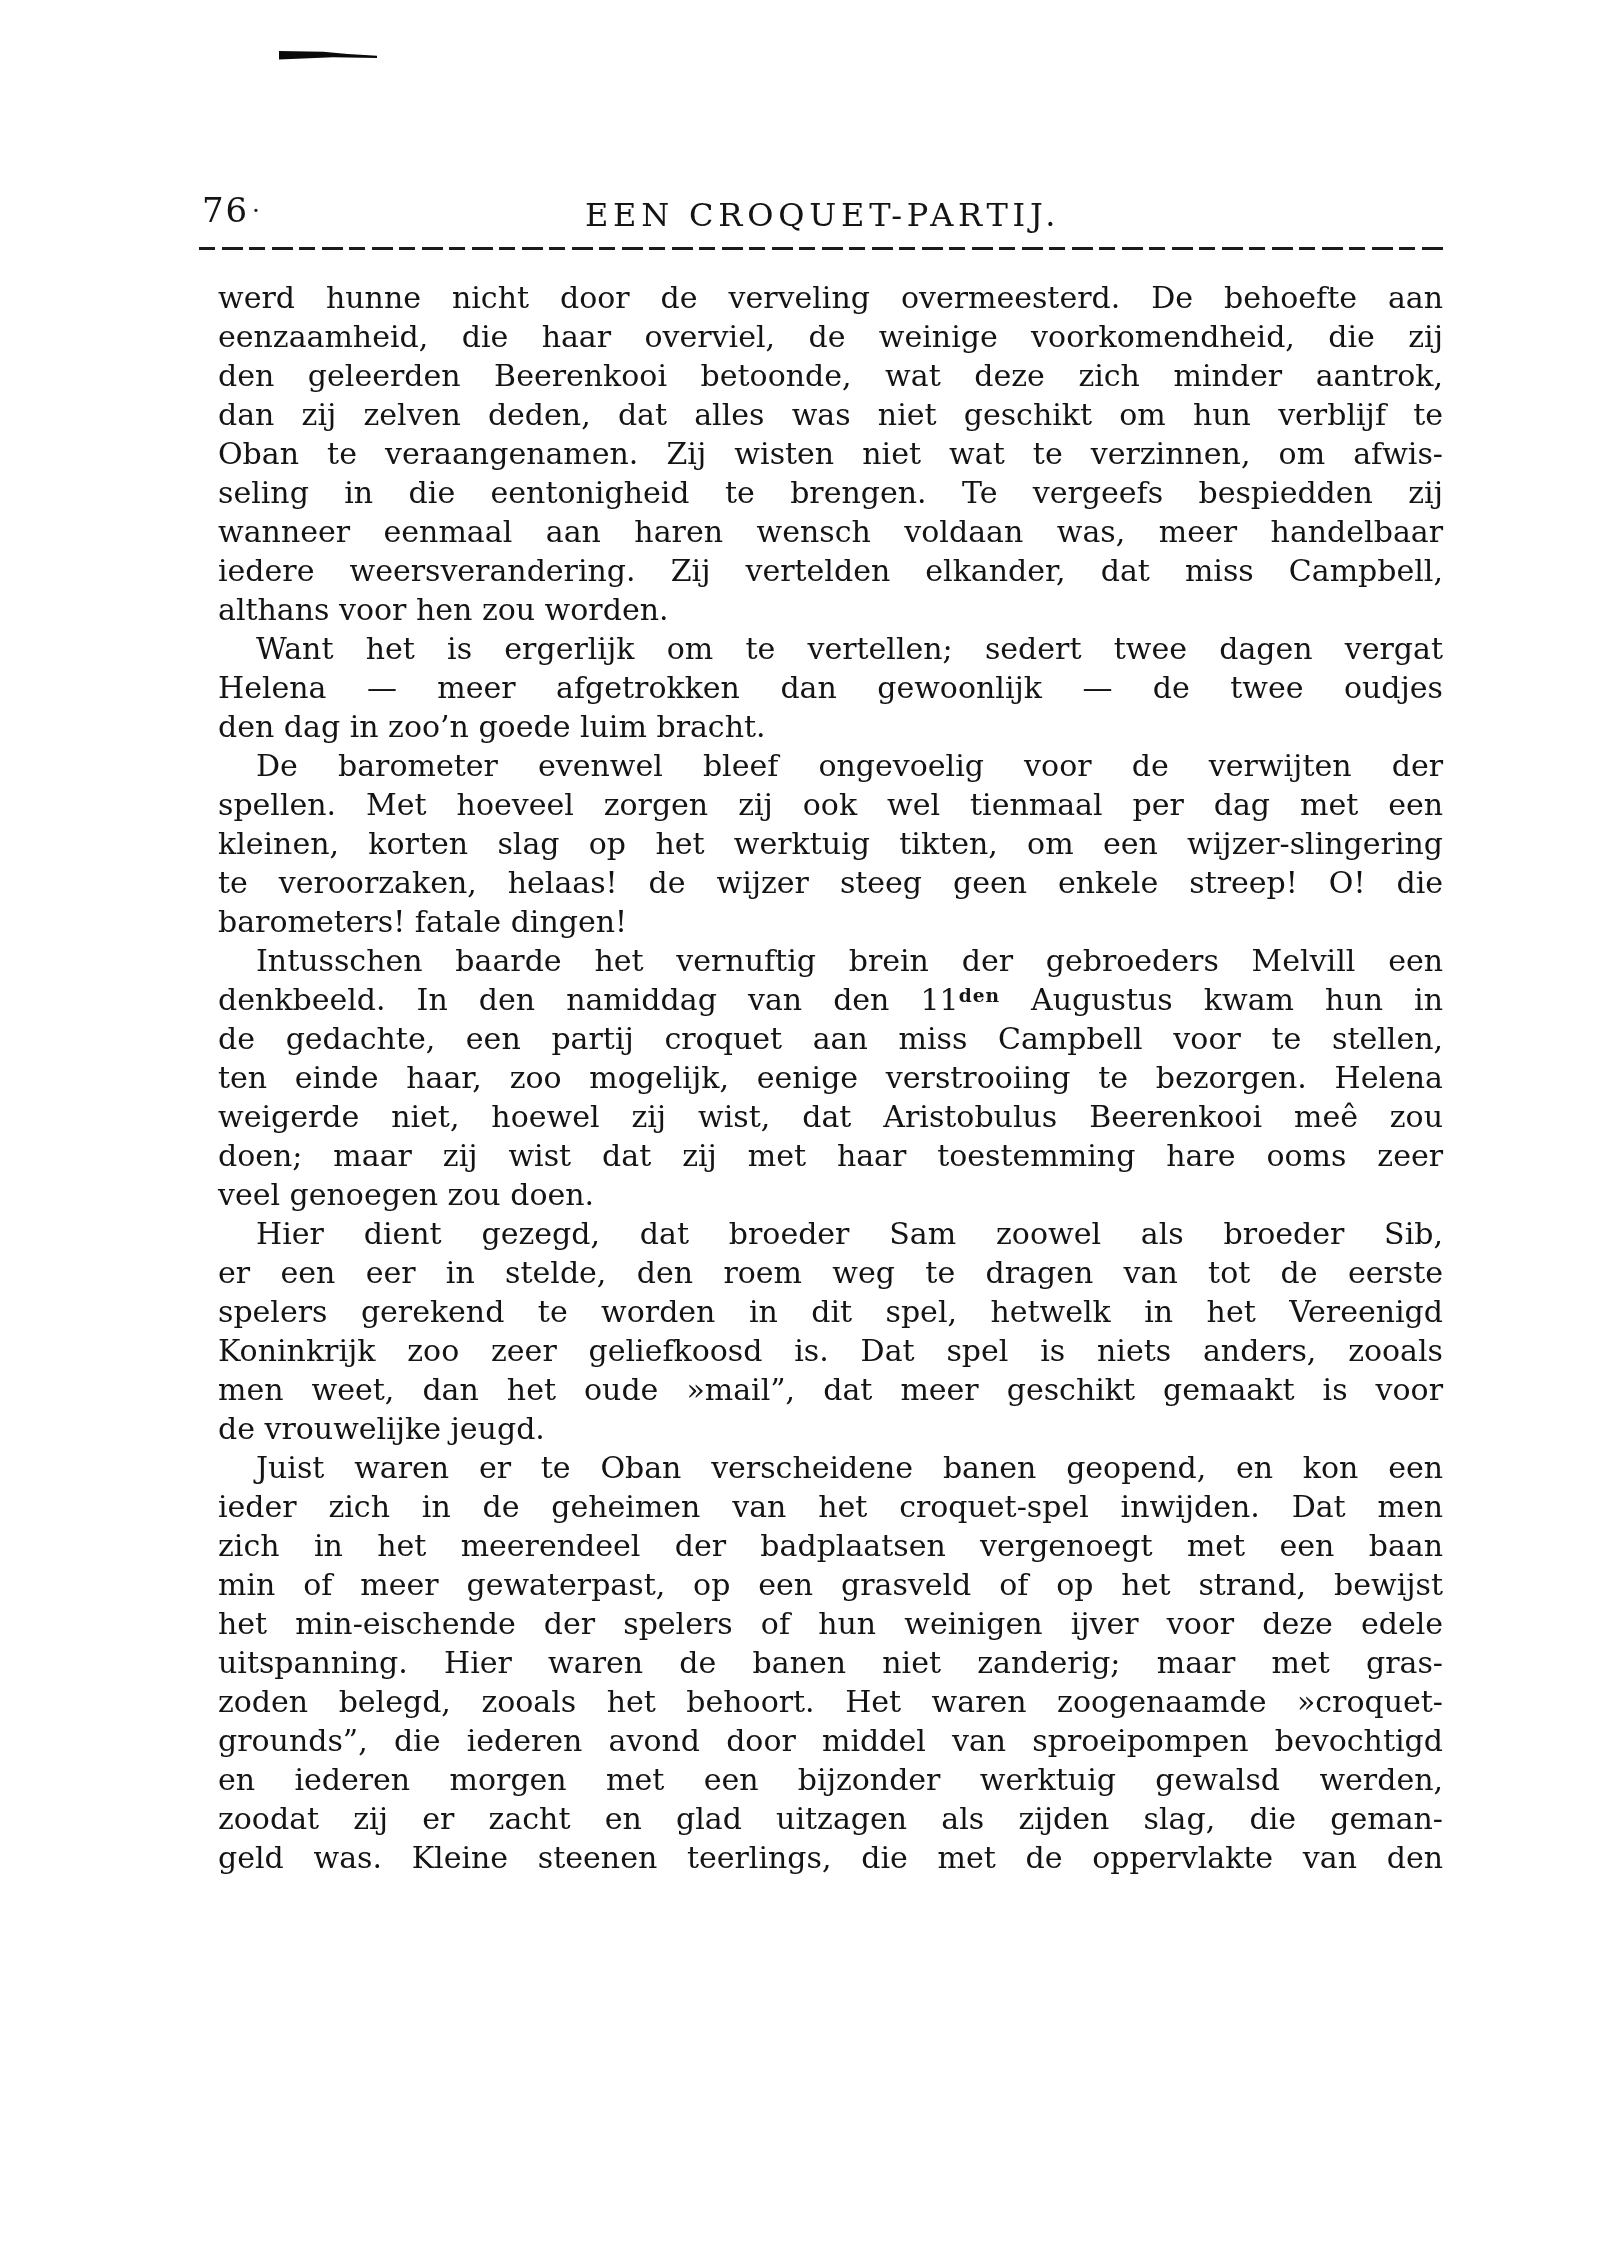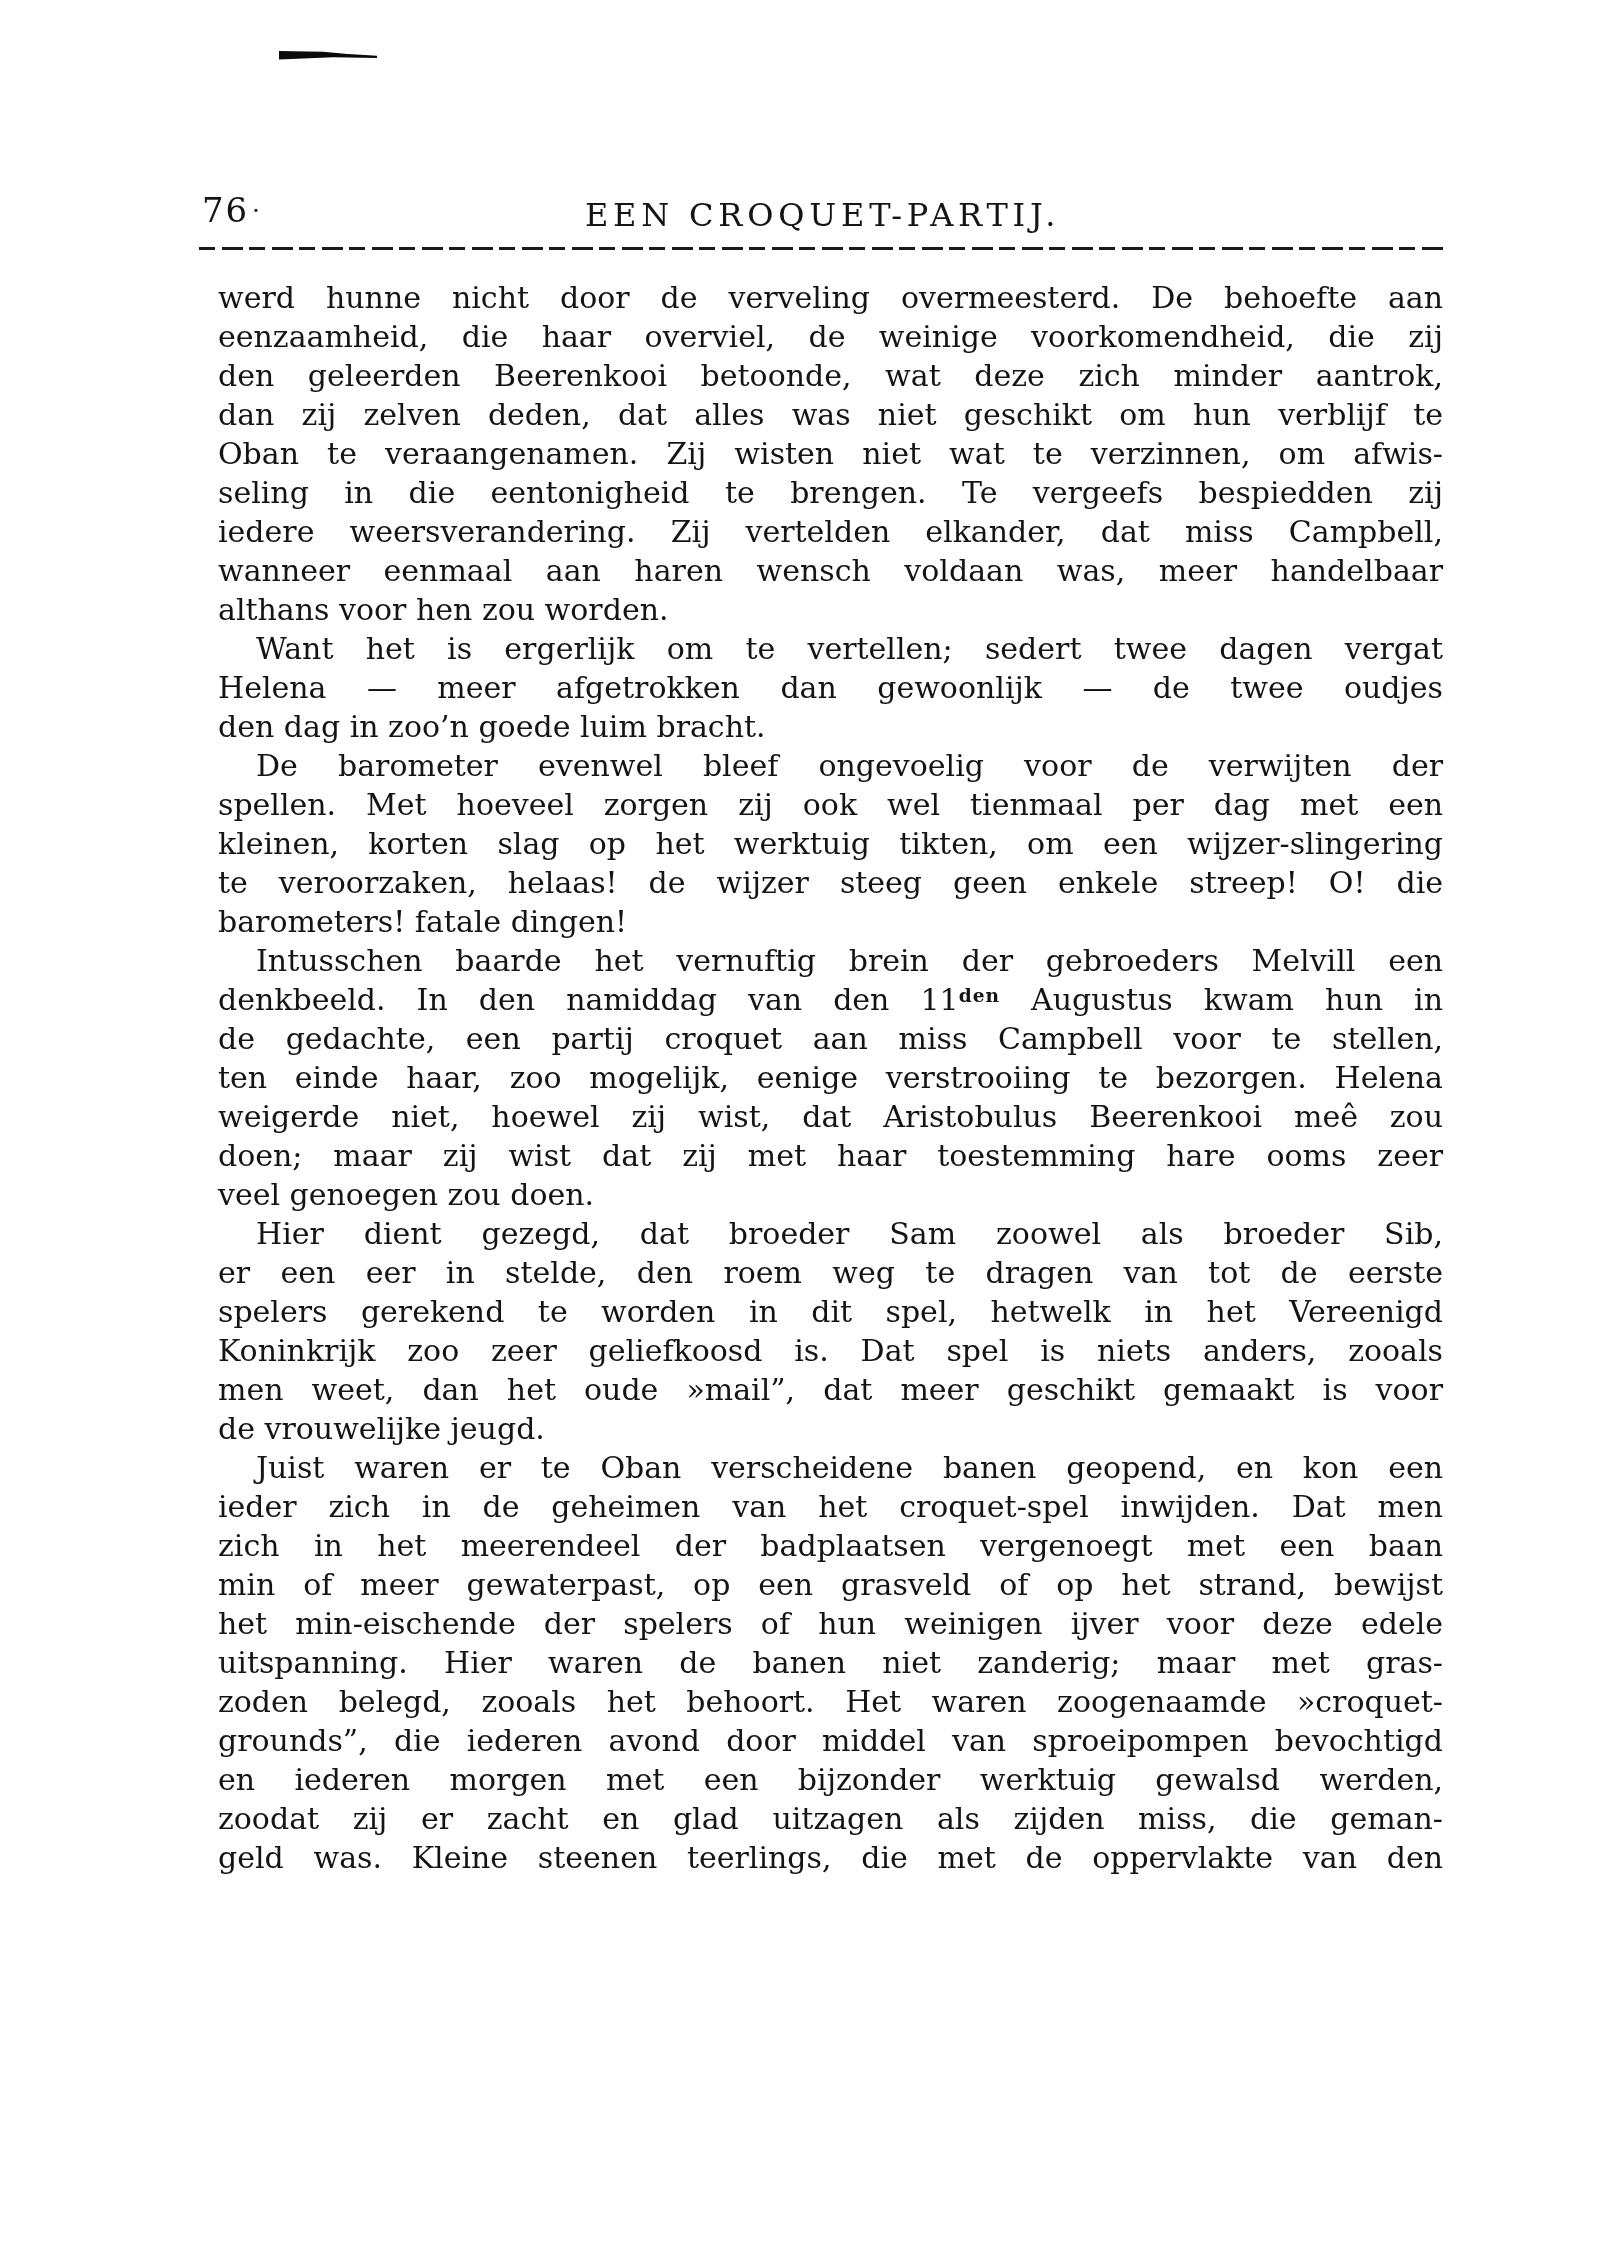--- a/index.html
+++ b/index.html
@@ -116,22 +116,22 @@
   </div>
   <div class="header-rule"></div>
   <div class="body-text" id="body-text">
       <div class="paragraph">
         <div class="line">werd hunne nicht door de verveling overmeesterd. De behoefte aan</div>
         <div class="line">eenzaamheid, die haar overviel, de weinige voorkomendheid, die zij</div>
         <div class="line">den geleerden Beerenkooi betoonde, wat deze zich minder aantrok,</div>
         <div class="line">dan zij zelven deden, dat alles was niet geschikt om hun verblijf te</div>
         <div class="line">Oban te veraangenamen. Zij wisten niet wat te verzinnen, om afwis-</div>
         <div class="line">seling in die eentonigheid te brengen. Te vergeefs bespiedden zij</div>
+        <div class="line">wanneer eenmaal aan haren wensch voldaan was, meer handelbaar</div>
         <div class="line">iedere weersverandering. Zij vertelden elkander, dat miss Campbell,</div>
-        <div class="line">wanneer eenmaal aan haren wensch voldaan was, meer handelbaar</div>
         <div class="line line-last">althans voor hen zou worden.</div>
       </div>
       <div class="paragraph">
         <div class="line line-indent">Want het is ergerlijk om te vertellen; sedert twee dagen vergat</div>
         <div class="line">Helena — meer afgetrokken dan gewoonlijk — de twee oudjes</div>
         <div class="line line-last">den dag in zoo’n goede luim bracht.</div>
       </div>
       <div class="paragraph">
         <div class="line line-indent">De barometer evenwel bleef ongevoelig voor de verwijten der</div>
         <div class="line">spellen. Met hoeveel zorgen zij ook wel tienmaal per dag met een</div>
@@ -159,18 +159,18 @@
       <div class="paragraph">
         <div class="line line-indent">Juist waren er te Oban verscheidene banen geopend, en kon een</div>
         <div class="line">ieder zich in de geheimen van het croquet-spel inwijden. Dat men</div>
         <div class="line">zich in het meerendeel der badplaatsen vergenoegt met een baan</div>
         <div class="line">min of meer gewaterpast, op een grasveld of op het strand, bewijst</div>
         <div class="line">het min-eischende der spelers of hun weinigen ijver voor deze edele</div>
         <div class="line">uitspanning. Hier waren de banen niet zanderig; maar met gras-</div>
         <div class="line">zoden belegd, zooals het behoort. Het waren zoogenaamde »croquet-</div>
         <div class="line">grounds”, die iederen avond door middel van sproeipompen bevochtigd</div>
         <div class="line">en iederen morgen met een bijzonder werktuig gewalsd werden,</div>
-        <div class="line">zoodat zij er zacht en glad uitzagen als zijden miss, die geman-</div>
+        <div class="line">zoodat zij er zacht en glad uitzagen als zijden slag, die geman-</div>
         <div class="line">geld was. Kleine steenen teerlings, die met de oppervlakte van den</div>
       </div>
     </div>
 </div>
 
 
 </body></html>

